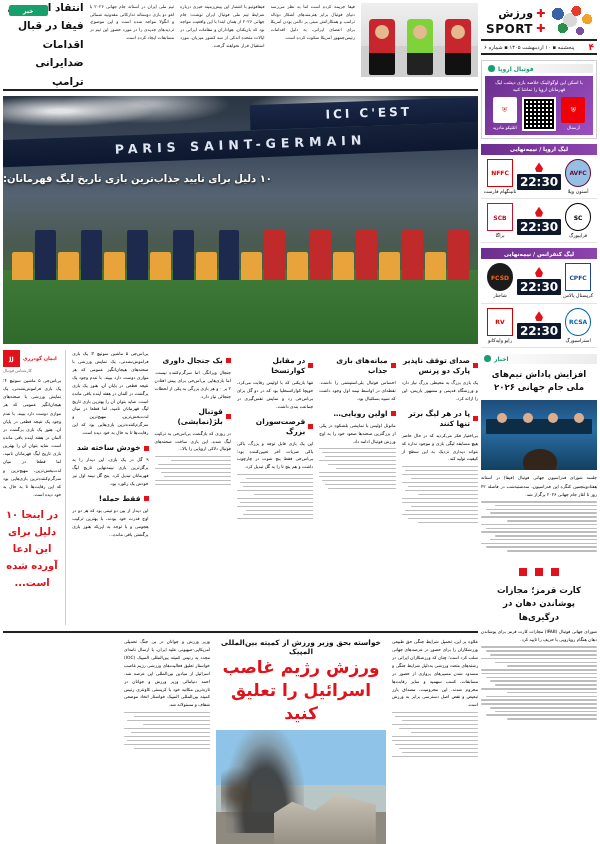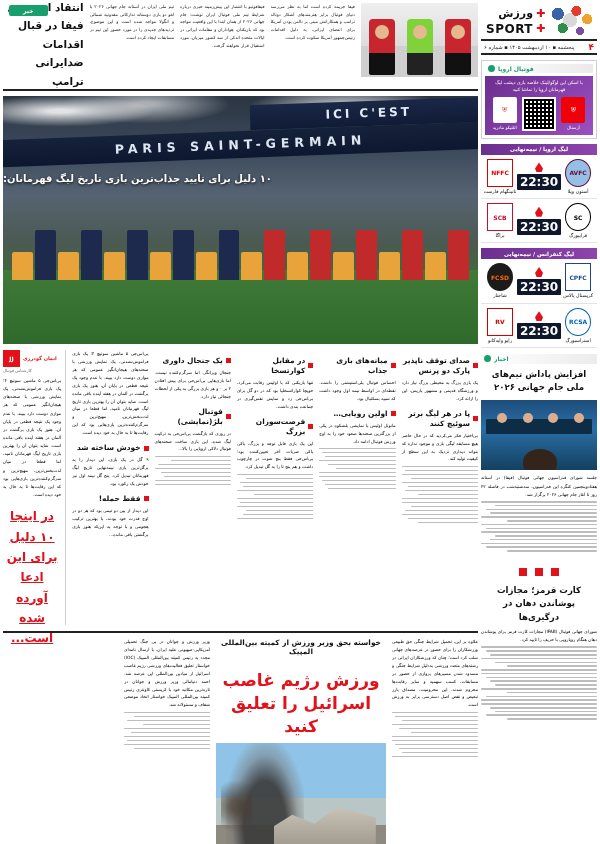--- a/index.html
+++ b/index.html
@@ -237,30 +237,30 @@
   .sidebox {
     width:72px; border-right:1px solid #d0d0d0; padding-right:4px;
   }
   .byline {
     display:flex; align-items:center; justify-content:flex-end; gap:3px; margin-bottom:4px;
   }
   .byline-mark { width:17px;height:17px;background:#e2111a; display:flex;align-items:center;justify-content:center;color:#fff;font-size:6px;font-weight:bold;}
   .byline-txt { font-size:5px; color:#e2111a; font-weight:bold; line-height:1.3; text-align:right;}
   .byline-sub { font-size:4.2px; color:#666; }
   .redlead {
-    color:#e2111a; font-size:12px; font-weight:bold; text-align:center;
-    line-height:1.7; margin:7px 0 5px;text-decoration:underline;
+    color:#e2111a; font-size:10px; font-weight:bold; text-align:center;
+    line-height:1.7; margin:7px 0 5px;
   }
 
   
   .bottom { margin-top:6px; border-top:2px solid #222; padding-top:5px; display:flex; gap:6px; height:208px;}
   .b-col { width:86px; }
   .b-col .fakeline{height:1.5px;margin:2.5px 0;}
   .b-center { width:170px; }
-  .b-kicker { font-size:7.4px; color:#111; text-align:center; margin-bottom:13px; font-weight:bold;}
+  .b-kicker { font-size:7.4px; color:#111; text-align:center; margin-bottom:0; font-weight:bold;}
   .b-title {
     font-size:17px; font-weight:bold; color:#e2111a; text-align:center;
     line-height:1.35; margin-bottom:5px;
   }
   .b-photo {
     width:100%; height:132px; position:relative; overflow:hidden;
     background:linear-gradient(180deg,#8fc4e8 0 42%, #b9c6c6 42% 62%, #8f8a80 62% 100%);
   }
   .b-photo .smoke {
     position:absolute; top:0; left:6%; width:46%; height:78%;
@@ -350,21 +350,21 @@
     <div class="artgrid">
 
       <div class="acol">
         <div class="subhead">
           <span class="bullet"></span>
           <span>صدای توقف ناپذیر پارک دو پرنس</span>
         </div>
         <div style="font-size:4.4px;line-height:1.8;text-align:justify">یک بازی بزرگ به محیطی بزرگ نیاز دارد و ورزشگاه قدیمی و مشهور پاریس، این را ارائه کرد.</div>
         <div class="subhead">
           <span class="bullet"></span>
-          <span>پا در هر لیگ برتر سوئیچ کنند</span>
+          <span>پا در هر لیگ برتر تنها کنند</span>
         </div>
         <div style="font-size:4.4px;line-height:1.8;text-align:justify">بی‌اختیار فکر می‌کردید که در حال حاضر هیچ مسابقه لیگی بازی و موجود نداره که بتواند دیداری نزدیک به این سطح از کیفیت تولید کند.</div>
         <div class="textblock">
           <div class="fakeline s1"></div>
             <div class="fakeline s2"></div>
             <div class="fakeline s4"></div>
           <div class="fakeline s3"></div>
             <div class="fakeline s1"></div>
             <div class="fakeline s6"></div>
           <div class="fakeline s2"></div>

